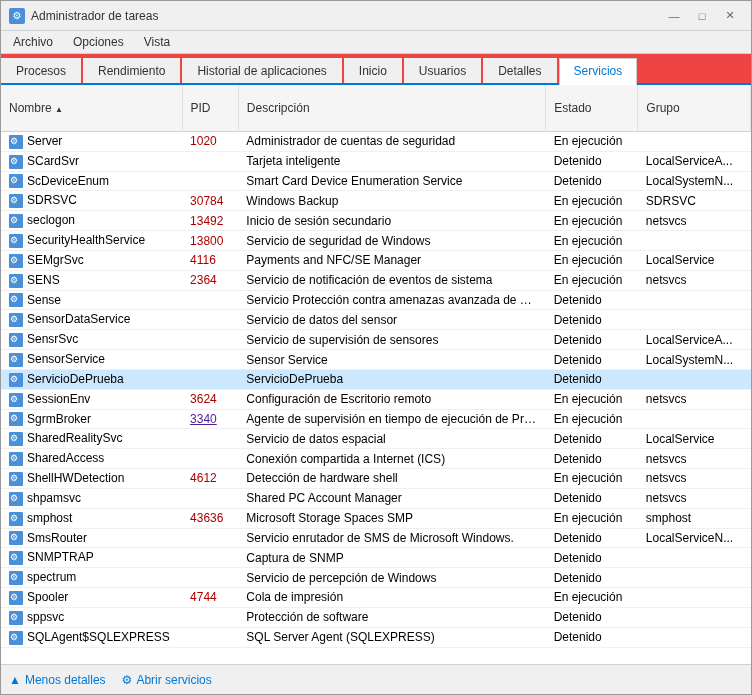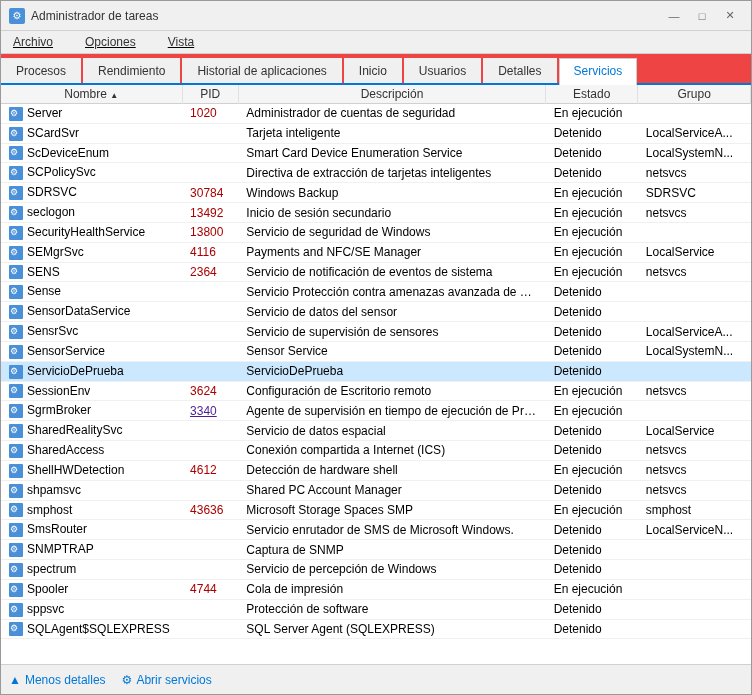--- a/index.html
+++ b/index.html
@@ -59,25 +59,24 @@
       background: transparent;
       cursor: pointer;
       display: flex;
       align-items: center;
       justify-content: center;
       font-size: 11px;
       color: #666;
     }
     .menu-bar {
       display: flex;
-      gap: 16px;
+      gap: 4px;
       padding: 2px 4px;
       background: #f0f0f0;
       border-bottom: 1px solid #d0d0d0;
-      text-decoration: underline;
     }
     .menu-item {
       padding: 2px 8px;
       cursor: pointer;
       font-size: 12px;
       color: #333;
     }
     .tabs-bar {
       display: flex;
       background: #ef4444;
@@ -116,22 +115,22 @@
     table {
       width: 100%;
       border-collapse: collapse;
       font-size: 12px;
     }
     thead tr {
       background: #f5f5f5;
       border-bottom: 1px solid #d0d0d0;
     }
     thead th {
-      padding: 2px 8px;
-      text-align: center;
+      padding: 16px 8px;
+      text-align: left;
       font-weight: 400;
       color: #333;
       white-space: nowrap;
       border-right: 1px solid #e0e0e0;
       position: sticky;
       top: 0;
       background: #f5f5f5;
       z-index: 2;
     }
     thead th:first-child {
@@ -258,27 +257,20 @@
               <td>LocalServiceA...</td>
             </tr>
             <tr>
               <td><span class="service-icon"></span><span>ScDeviceEnum</span></td>
               <td></td>
               <td style="max-width: 290px; overflow: hidden; text-overflow: ellipsis;">Smart Card Device Enumeration Service</td>
               <td>Detenido</td>
               <td>LocalSystemN...</td>
             </tr>
             <tr>
-              <td><span class="service-icon"></span><span>SCPolicySvc</span></td>
-              <td></td>
-              <td style="max-width: 290px; overflow: hidden; text-overflow: ellipsis;">Directiva de extracción de tarjetas inteligentes</td>
-              <td>Detenido</td>
-              <td>netsvcs</td>
-            </tr>
-            <tr>
               <td><span class="service-icon"></span><span>SDRSVC</span></td>
               <td style="color: rgb(170, 0, 0);">30784</td>
               <td style="max-width: 290px; overflow: hidden; text-overflow: ellipsis;">Windows Backup</td>
               <td>En ejecución</td>
               <td>SDRSVC</td>
             </tr>
             <tr>
               <td><span class="service-icon"></span><span>seclogon</span></td>
               <td style="color: rgb(170, 0, 0);">13492</td>
               <td style="max-width: 290px; overflow: hidden; text-overflow: ellipsis;">Inicio de sesión secundario</td>

